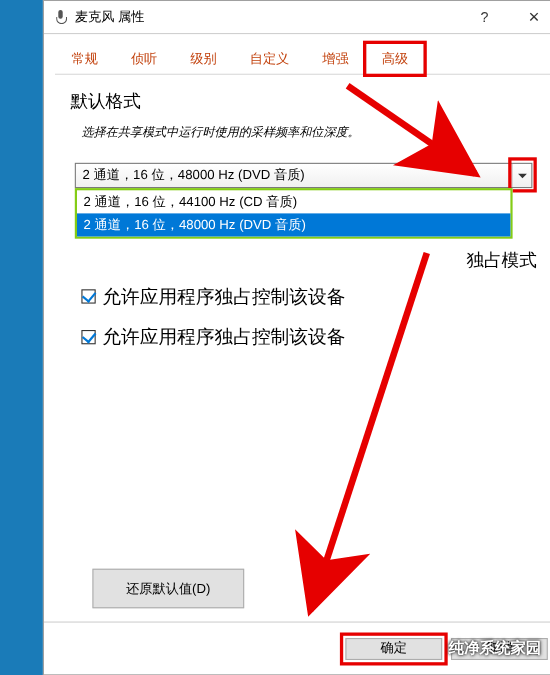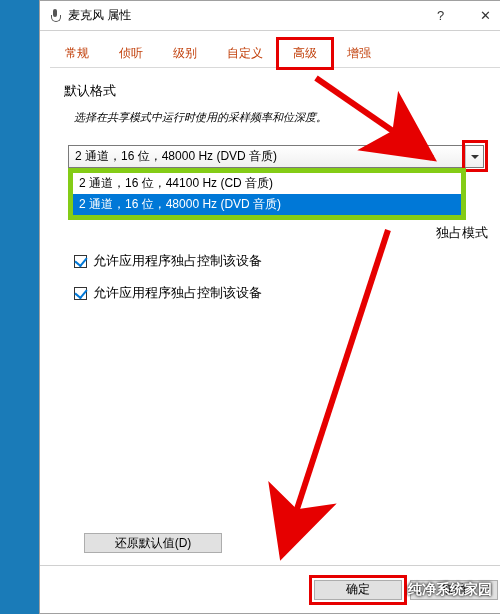--- a/index.html
+++ b/index.html
@@ -98,21 +98,21 @@
   }
   .content {
     flex: 1;
     padding: 14px 20px 8px 20px;
     position: relative;
   }
   .group {
     margin-bottom: 18px;
   }
   .group-label {
-    font-size: 13px;
+    font-size: 16px;
     color: #000;
     display: inline-block;
     background: #fff;
     padding: 0 4px;
     margin-left: 0;
   }
   .group-desc {
     font-size: 11px;
     color: #000;
     margin: 10px 0 20px 14px;
@@ -155,42 +155,42 @@
     top: -5px;
     width: 26px;
     height: 32px;
     border: 3px solid #e60000;
     pointer-events: none;
   }
   .dropdown-list {
     position: absolute;
     left: 0; top: 23px;
     width: calc(100% - 18px);
-    border: 5px solid #84cc16;
+    border: 2px solid #84cc16;
     background: #fff;
     z-index: 5;
   }
   .dropdown-item {
     padding: 2px 6px;
     font-size: 12px;
     color: #000;
   }
   .dropdown-item.selected {
     background: #0078d7;
     color: #fff;
   }
   .exclusive-group {
     margin-top: 56px;
     text-align: right;
   }
   .checkbox-row {
     display: flex;
     align-items: center;
     margin: 10px 0 14px 14px;
-    font-size: 13px;
+    font-size: 17px;
   }
   .checkbox {
     width: 13px;
     height: 13px;
     border: 1px solid #333;
     margin-right: 6px;
     position: relative;
     background: #fff;
   }
   .checkbox.checked::after {
@@ -200,21 +200,21 @@
     width: 6px; height: 9px;
     border-right: 2px solid #0078d7;
     border-bottom: 2px solid #0078d7;
     transform: rotate(40deg);
   }
   .restore-btn {
     position: absolute;
     left: 44px;
     bottom: 12px;
     width: 138px;
-    height: 20px;
+    height: 36px;
     border: 1px solid #adadad;
     background: #e1e1e1;
     font-size: 12px;
     display: flex;
     align-items: center;
     justify-content: center;
   }
   .footer {
     height: 48px;
     display: flex;
@@ -267,22 +267,22 @@
     <span class="spacer"></span>
     <div class="title-btn">?</div>
     <div class="title-btn">✕</div>
   </div>
 
   <div class="tabbar">
     <div class="tab">常规</div>
     <div class="tab">侦听</div>
     <div class="tab">级别</div>
     <div class="tab">自定义</div>
+    <div class="tab">增强</div>
     <div class="tab active highlight-red">高级</div>
-    <div class="tab">增强</div>
   </div>
 
   <div class="content">
 
     <div class="group">
       <span class="group-label">默认格式</span>
       <div class="group-desc">选择在共享模式中运行时使用的采样频率和位深度。</div>
 
       <div class="dropdown-wrap">
         <div class="dropdown">

